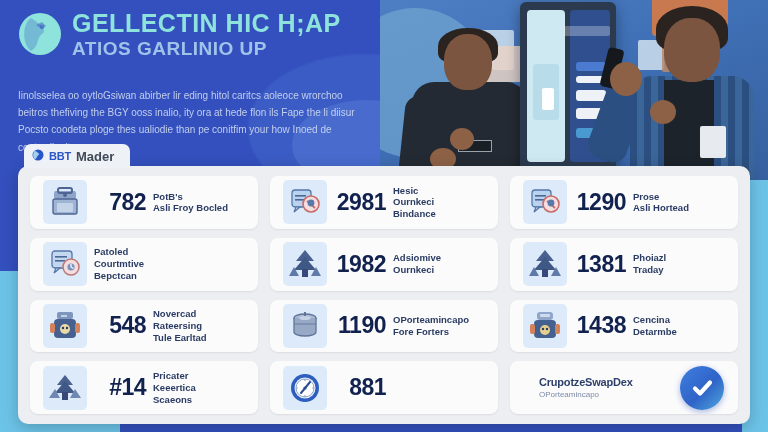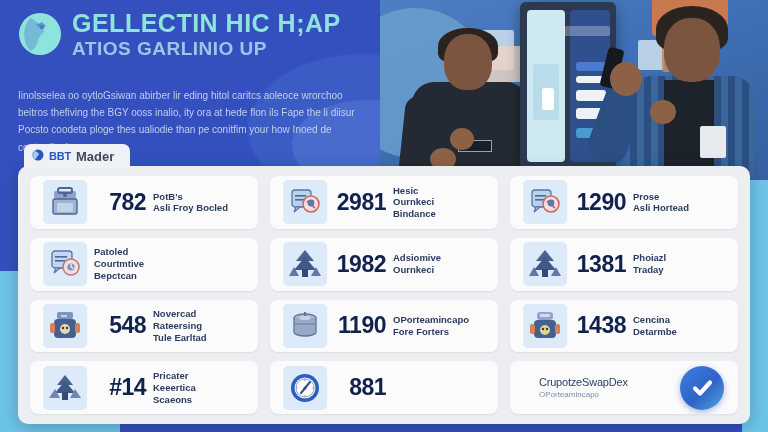--- a/index.html
+++ b/index.html
@@ -229,21 +229,21 @@
   .card-text {
     font-size: 9.5px; font-weight: bold; color: #2a3c63;
     line-height: 1.25;
     flex: 1 1 auto;
   }
   .card-text span { display: block; }
 
   
   .card.logo-card { justify-content: space-between; padding-right: 14px; }
   .logo-text { padding-left: 16px; }
-  .logo-name { font-size: 11px; font-weight: normal; color: #2c3f6b; letter-spacing: -.2px; text-align: center;}
+  .logo-name { font-size: 11px; font-weight: bold; color: #2c3f6b; letter-spacing: -.2px; text-align: center;}
   .logo-sub  { font-size: 8px; color: #7d8ba6; margin-top: 2px; }
   .logo-check {
     width: 44px; height: 44px; border-radius: 50%;
     background: linear-gradient(135deg,#3f7fe0 0%,#2f63c8 55%,#4fa8dd 100%);
     display:flex; align-items:center; justify-content:center;
     box-shadow: 0 2px 6px rgba(40,80,180,.4);
   }
 </style>
 </head>
 <body>

